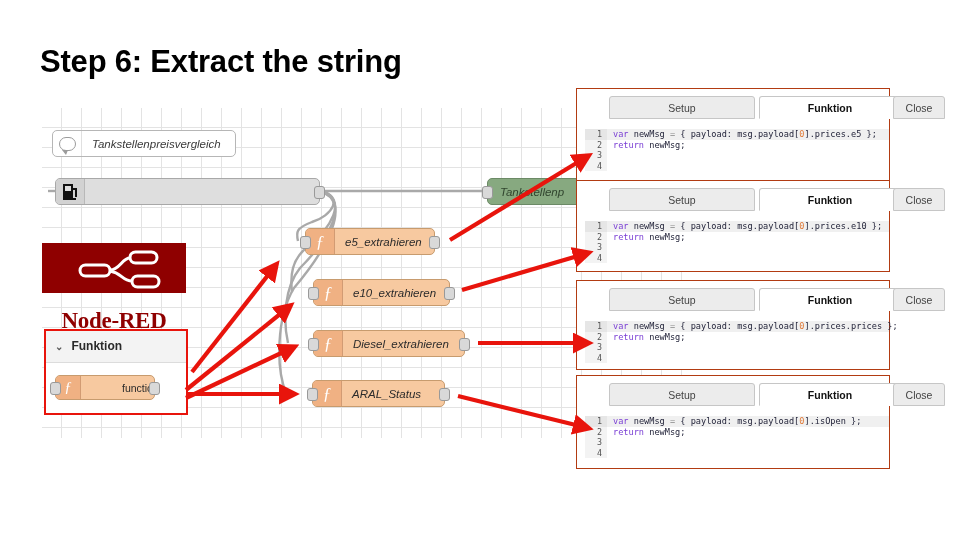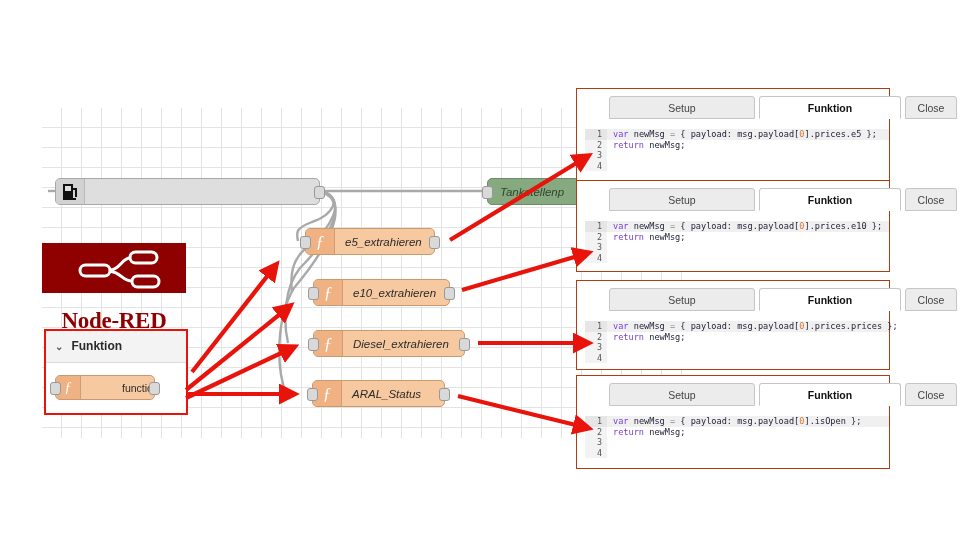--- a/index.html
+++ b/index.html
@@ -120,21 +120,21 @@
     position:absolute;top:0;height:23px;box-sizing:border-box;
     display:flex;align-items:center;justify-content:center;
     font-size:10.5px;color:#444;
     border:1px solid #c6c6c6;background:#ececec;
     border-radius:3px 3px 0 0;
     margin-left:24px;
   }
   .tab.active{background:#ffffff;color:#111;font-weight:bold;border-bottom:1px solid #ffffff;}
   .tab-setup{left:0;width:146px;}
   .tab-fn{left:150px;width:142px;}
-  .tab-close{left:296px;width:52px;}
+  .tab-close{left:284px;width:52px;}
 
   .code{
     position:absolute;left:8px;right:0;top:40px;height:42px;
     background:#ffffff;font-family:"DejaVu Sans Mono",monospace;font-size:8.6px;
   }
   .code-row{display:flex;height:10.5px;align-items:center;}
   .code-row.hl{background:#f0f0f0;}
   .gutter{
     width:22px;flex:0 0 22px;text-align:right;padding-right:5px;
     color:#555;background:#f3f3f3;font-size:8.4px;line-height:10.5px;
@@ -149,34 +149,41 @@
   .k-num{color:#e07b39;}
 
   
   .arrows{position:absolute;left:0;top:0;width:960px;height:540px;pointer-events:none;}
 </style>
 </head>
 <body>
 
 <div id="stage">
 
+  <div class="slide-title">Step 6: Extract the string</div>
 
   <div class="canvas-wide"></div>
 
   <svg class="wires">
     <g fill="none" stroke="#a9a9a9" stroke-width="2.4">
       <path d="M 48 191 L 56 191"></path>
       <path d="M 320 191 C 350 191, 360 191, 400 191 L 487 191"></path>
       <path d="M 320 191 C 345 196, 332 216, 312 222 C 296 228, 296 232, 298 241"></path>
       <path d="M 320 191 C 350 198, 330 230, 306 248 C 292 260, 290 275, 292 292"></path>
       <path d="M 320 191 C 352 200, 328 240, 300 268 C 284 288, 283 320, 288 343"></path>
       <path d="M 320 191 C 354 202, 326 250, 294 288 C 276 318, 276 368, 286 393"></path>
     </g>
   </svg>
 
+  <div class="nr-node nr-comment" style="left:52px;top:130px;width:184px;">
+    <div class="nr-icon-box">
+      <div class="bubble"></div>
+    </div>
+    <div class="lbl">Tankstellenpreisvergleich</div>
+  </div>
 
   <div class="nr-node nr-inject" style="left:55px;top:178px;width:265px;">
     <div class="nr-icon-box">
       <div class="pump">
           <i class="body"></i>
           <i class="win"></i>
           <i class="nozzle"></i>
           <i class="stem"></i>
           <i class="base"></i>
         </div>

